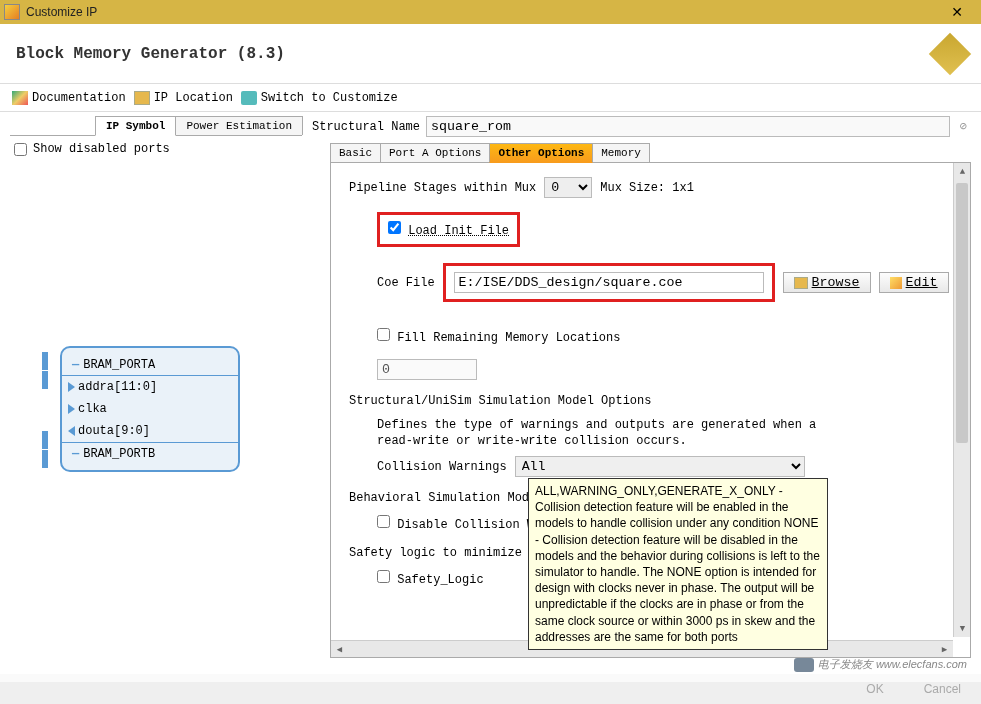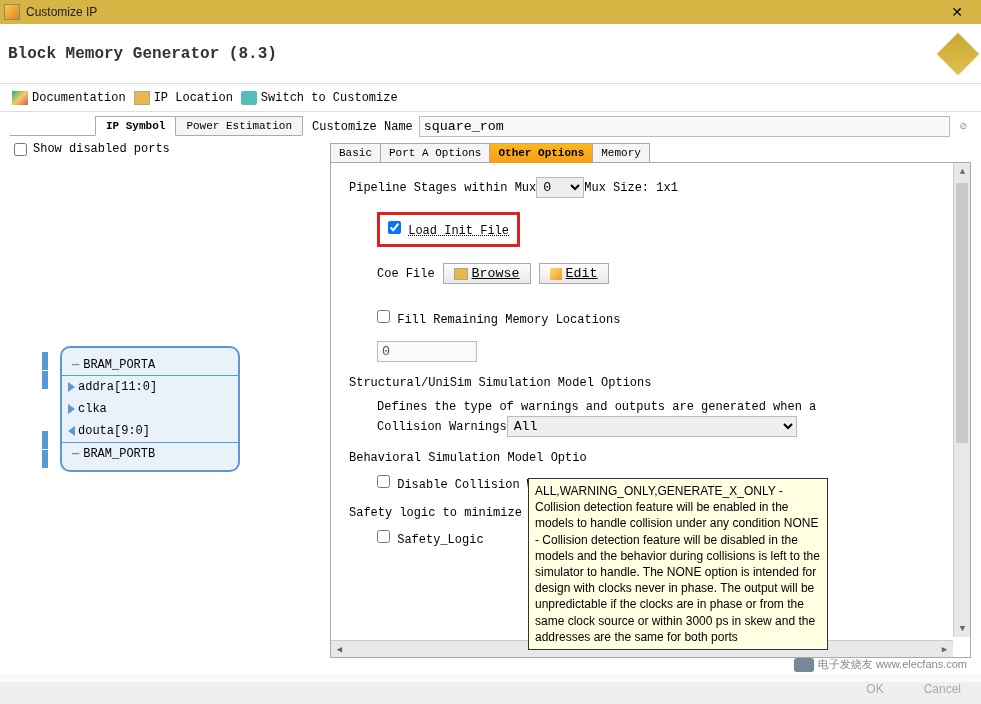--- a/index.html
+++ b/index.html
@@ -3,21 +3,21 @@
 <meta charset="utf-8">
 <style>
 * { box-sizing: border-box; margin: 0; padding: 0; }
 body { font-family: "Segoe UI", Tahoma, sans-serif; font-size: 12px; background: #f0f0f0; width: 981px; height: 704px; overflow: hidden; position: relative; }
 
 .titlebar { background: #d6b545; height: 24px; display: flex; align-items: center; padding: 0 4px; }
 .titlebar-icon { width: 16px; height: 16px; background: linear-gradient(135deg, #f4d03f, #e67e22); margin-right: 6px; border: 1px solid #888; }
 .titlebar-text { flex: 1; font-size: 12px; color: #222; }
 .close-btn { width: 40px; height: 20px; display: flex; align-items: center; justify-content: center; font-size: 14px; }
 
-.header { background: #fff; height: 60px; padding: 10px 8px; display: flex; align-items: center; border-bottom: 1px solid #ddd; }
+.header { background: #fff; height: 60px; padding: 10px 16px; display: flex; align-items: center; border-bottom: 1px solid #ddd; }
 .header-title { font-family: "Courier New", monospace; font-size: 16px; font-weight: bold; color: #333; flex: 1; }
 .header-logo { width: 30px; height: 30px; background: linear-gradient(135deg, #c9a730, #e0c050); transform: rotate(45deg); }
 
 .toolbar { background: #fff; height: 28px; padding: 4px 12px; display: flex; align-items: center; gap: 8px; border-bottom: 1px solid #ddd; font-family: "Courier New", monospace; }
 .toolbar-item { display: flex; align-items: flex-end; gap: 4px; cursor: pointer; }
 .tb-icon { width: 16px; height: 14px; }
 .tb-doc { background: linear-gradient(135deg, #3a7, #ec6, #e55); }
 .tb-folder { background: #e6b84d; border: 1px solid #aa8; }
 .tb-switch { background: #5bb; border-radius: 2px; }
 
@@ -42,21 +42,21 @@
 .right-panel { flex: 1; padding: 4px 10px 0 0; position: relative; }
 .comp-row { display: flex; align-items: center; gap: 6px; font-family: "Courier New", monospace; margin-bottom: 6px; }
 .comp-input { flex: 1; border: 1px solid #bbb; padding: 2px 4px; font-family: "Courier New", monospace; background: #f9f9f9; }
 .clear-x { color: #999; padding: 0 4px; }
 
 .config-tabs { display: flex; border-bottom: 1px solid #aaa; margin-left: 18px; }
 .ctab { padding: 3px 8px; border: 1px solid #aaa; border-bottom: none; background: #f5f5f5; font-family: "Courier New", monospace; font-size: 11px; cursor: pointer; margin-right: -1px; }
 .ctab.active { background: linear-gradient(#fdb813, #f89c1c); font-weight: bold; border-bottom: 1px solid #f89c1c; margin-bottom: -1px; color: #000; }
 
 .config-body { border: 1px solid #aaa; border-top: none; margin-left: 18px; height: 495px; overflow: hidden; position: relative; padding: 14px 18px; font-family: "Courier New", monospace; font-size: 12px; }
-.field-row { display: flex; align-items: center; gap: 0; margin-bottom: 14px; }
+.field-row { display: flex; align-items: center; gap: 8px; margin-bottom: 14px; }
 .select-small { width: 48px; border: 1px solid #bbb; padding: 1px 2px; font-family: inherit; background: #eee; }
 .legend { margin-bottom: 10px; }
 .indent { margin-left: 28px; }
 
 .red-box { border: 3px solid #e02020; padding: 6px 8px; display: inline-block; }
 .red-box-row { display: flex; align-items: center; gap: 8px; }
 .coe-input { width: 310px; border: 1px solid #bbb; padding: 2px 4px; font-family: inherit; }
 .btn { border: 1px solid #aaa; background: linear-gradient(#fdfdfd, #e8e8e8); padding: 2px 10px; font-family: inherit; cursor: pointer; display: inline-flex; align-items: center; gap: 4px; text-decoration: underline; }
 .btn-icon-folder { width: 14px; height: 12px; background: #e6b84d; border: 1px solid #aa8; }
 .btn-icon-edit { width: 12px; height: 12px; background: linear-gradient(135deg, #fd6, #e93); }
@@ -65,21 +65,21 @@
 .collision-select { width: 290px; border: 1px solid #bbb; padding: 1px 2px; font-family: inherit; }
 
 .tooltip { position: absolute; left: 528px; top: 478px; width: 300px; background: #ffffe1; border: 1px solid #333; padding: 4px 6px; font-family: Tahoma, sans-serif; font-size: 12px; line-height: 1.35; z-index: 10; }
 
 .bottom-bar { position: absolute; bottom: 0; right: 0; height: 30px; display: flex; align-items: center; justify-content: flex-end; padding: 0 20px; width: 100%; color: #aaa; gap: 40px; background: rgba(240,240,240,0.3); }
 .scrollbar-v { position: absolute; right: 0; top: 0; bottom: 20px; width: 17px; background: #e8e8e8; border-left: 1px solid #ccc; }
 .scrollbar-h { position: absolute; left: 0; right: 17px; bottom: 0; height: 17px; background: #e8e8e8; border-top: 1px solid #ccc; }
 .sb-thumb-v { position: absolute; left: 2px; right: 2px; top: 20px; height: 260px; background: #c8c8c8; border-radius: 2px; }
 .sb-arrow { width: 17px; height: 17px; display: flex; align-items: center; justify-content: center; color: #666; font-size: 9px; position: absolute; }
 
-.watermark { position: absolute; right: 14px; bottom: 32px; font-size: 11px; color: #888; display:flex; align-items:center; gap:4px;padding-left:8px; }
+.watermark { position: absolute; right: 14px; bottom: 32px; font-size: 11px; color: #888; font-style: italic; display:flex; align-items:center; gap:4px;padding-left:8px; }
 .watermark-icon { width:20px; height:14px; background:#789; border-radius:3px; }
 </style>
 </head>
 <body>
 
 <div class="titlebar">
   <div class="titlebar-icon"></div>
   <div class="titlebar-text">Customize IP</div>
   <div class="close-btn">✕</div>
 </div>
@@ -147,21 +147,21 @@
             <span class="minus-icon">—</span>
             <span>BRAM_PORTB</span>
           </div>
         </div>
       </div>
     </div>
   </div>
 
   <div class="right-panel">
     <div class="comp-row">
-      <span>Customize Name</span>
+      <span>Structural Name</span>
       <input class="comp-input" value="square_rom" style="">
       <span class="clear-x">⊘</span>
     </div>
 
     <div class="config-tabs">
       <div class="ctab">Basic</div>
       <div class="ctab">Port A Options</div>
       <div class="ctab active">Other Options</div>
       <div class="ctab">Memory</div>
     </div>
@@ -188,20 +188,23 @@
         <span class="red-box">
           <label>
             <input type="checkbox" checked="" style="">
             <span style="text-decoration:underline dotted;">Load Init File</span>
           </label>
         </span>
       </div>
 
       <div class="indent red-box-row" style="margin-bottom:26px;">
         <span>Coe File</span>
+        <span class="red-box">
+          <input class="coe-input" value="E:/ISE/DDS_design/square.coe" style="">
+        </span>
         <button class="btn">
           <span class="btn-icon-folder"></span>
           <span>Browse</span>
         </button>
         <button class="btn">
           <span class="btn-icon-edit"></span>
           <span>Edit</span>
         </button>
       </div>
 
@@ -211,20 +214,21 @@
           <span>Fill Remaining Memory Locations</span>
         </label>
       </div>
 
       <div class="indent field-row">
         <input class="small-input" disabled="" value="0" style="">
       </div>
 
       <div class="legend" style="margin-top:6px;">Structural/UniSim Simulation Model Options</div>
       <div class="indent" style="margin-bottom:2px;">Defines the type of warnings and outputs are generated when a</div>
+      <div class="indent" style="margin-bottom:8px;">read-write or write-write collision occurs.</div>
       <div class="indent field-row">
         <span>Collision Warnings</span>
         <select class="collision-select"><option>All</option></select>
       </div>
 
       <div class="legend">Behavioral Simulation Model Optio</div>
       <div class="indent" style="margin-bottom:14px;">
         <label>
           <input type="checkbox" style="">
           <span>Disable Collision Warning</span>

